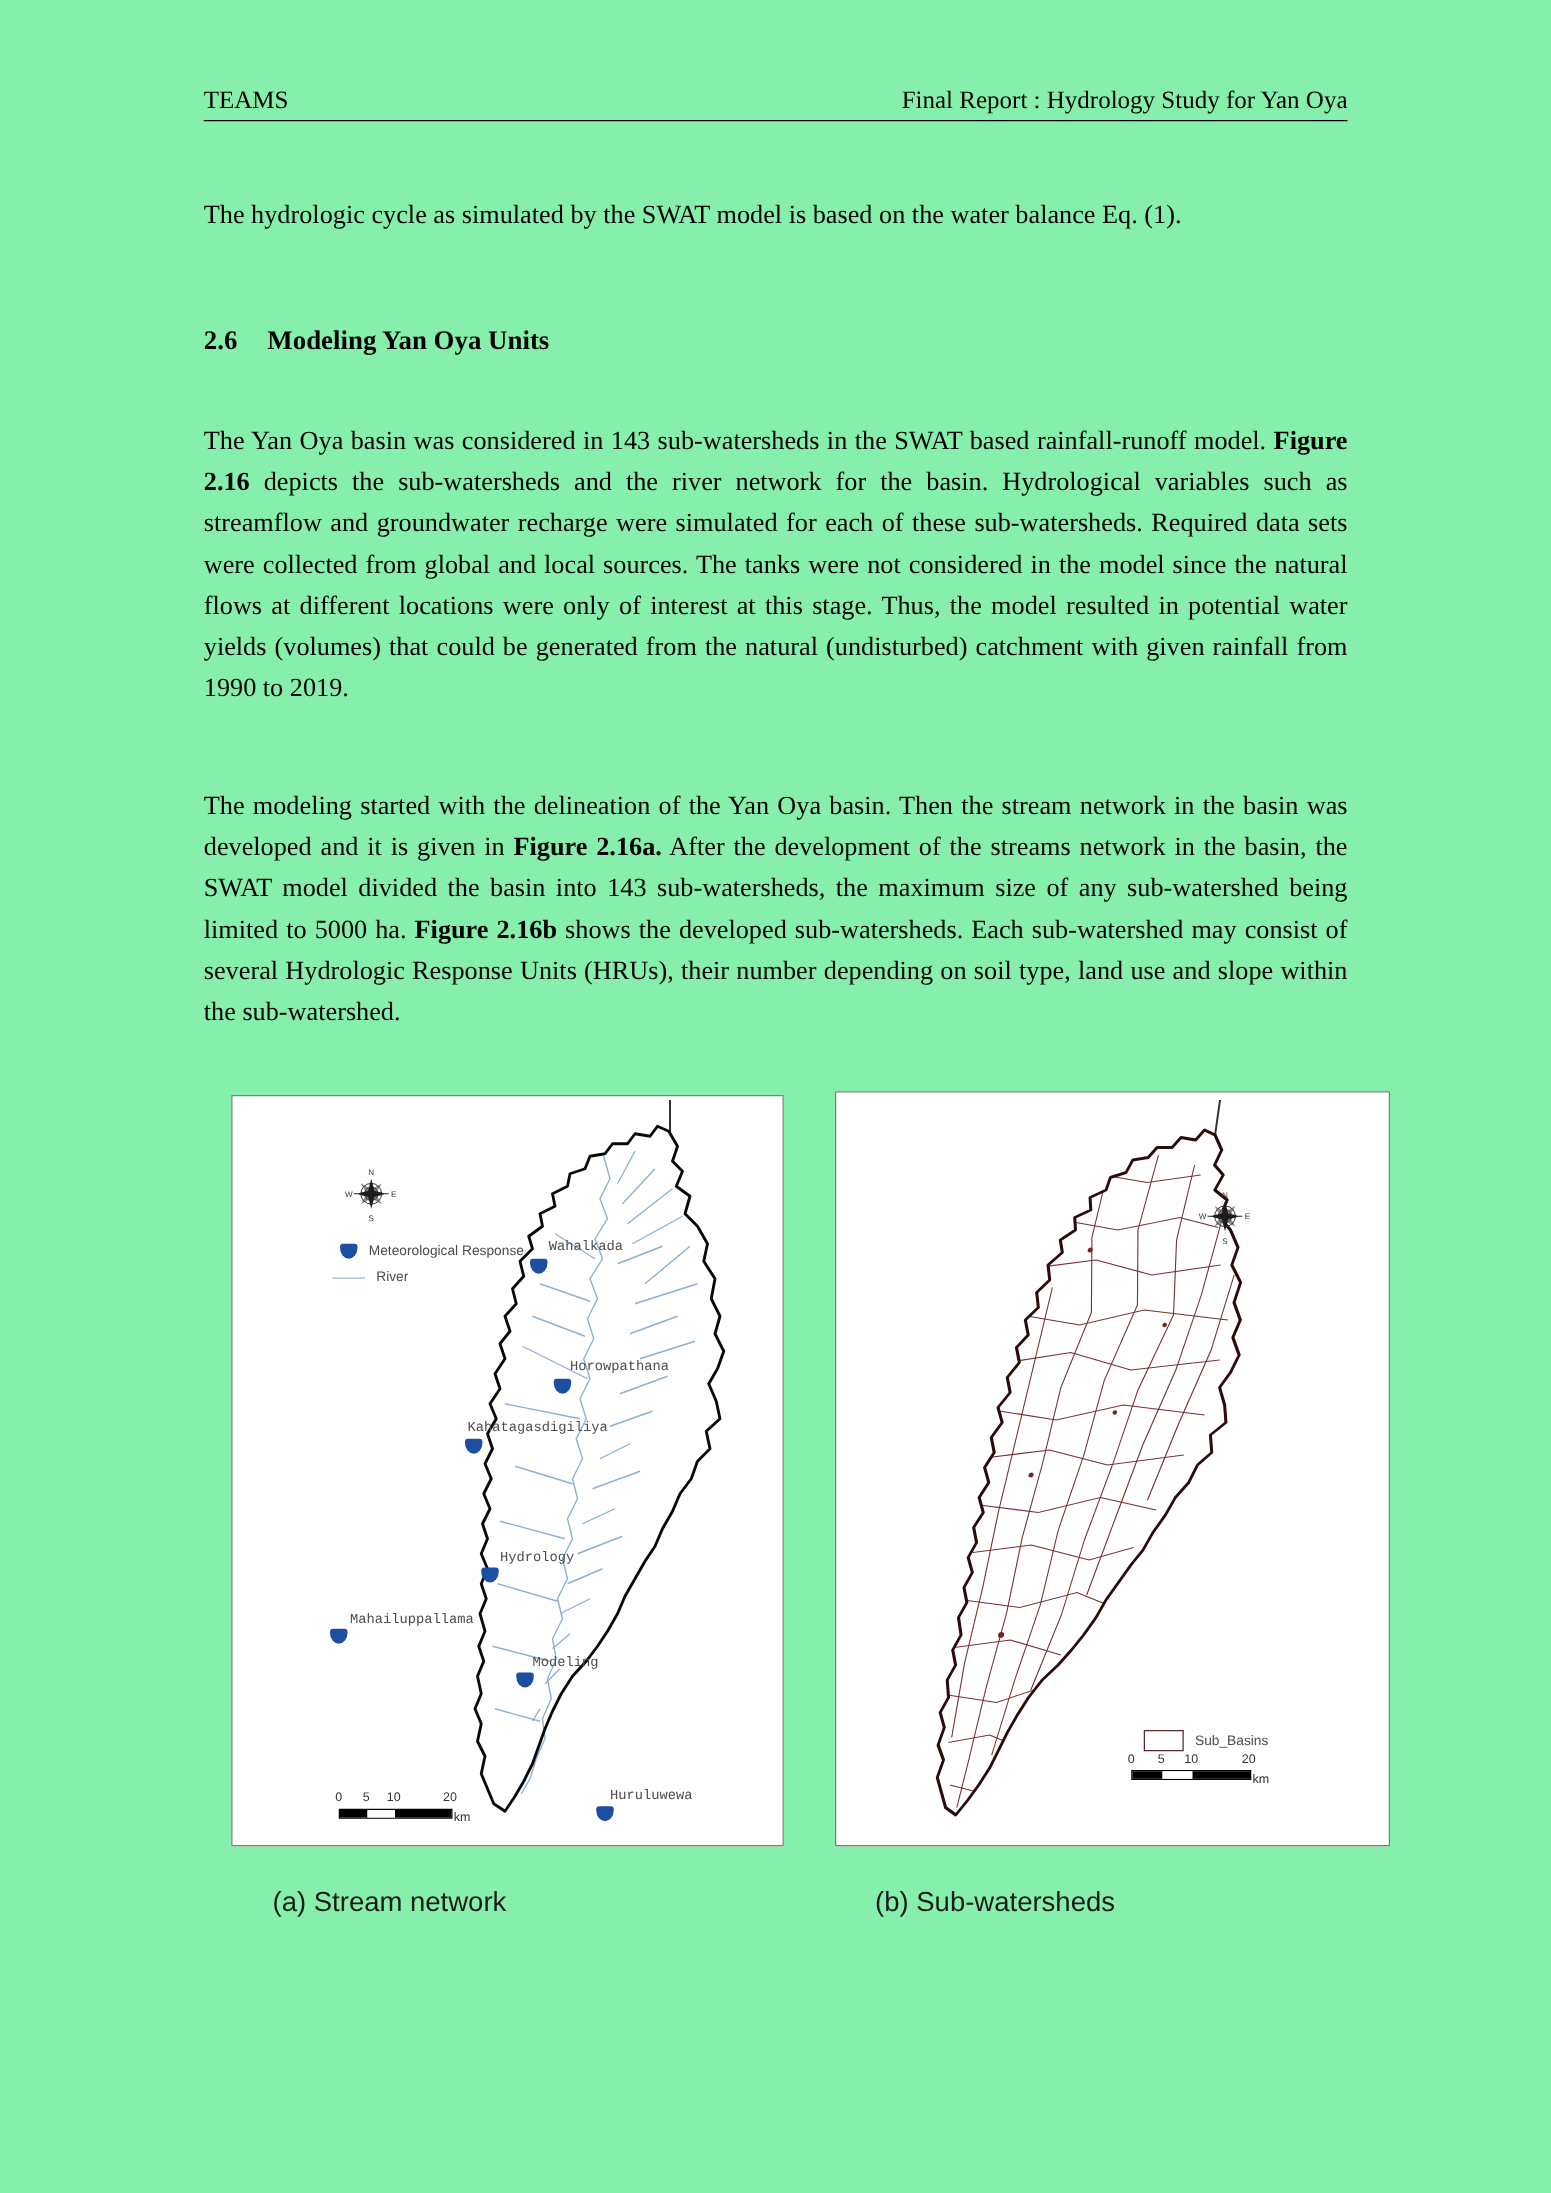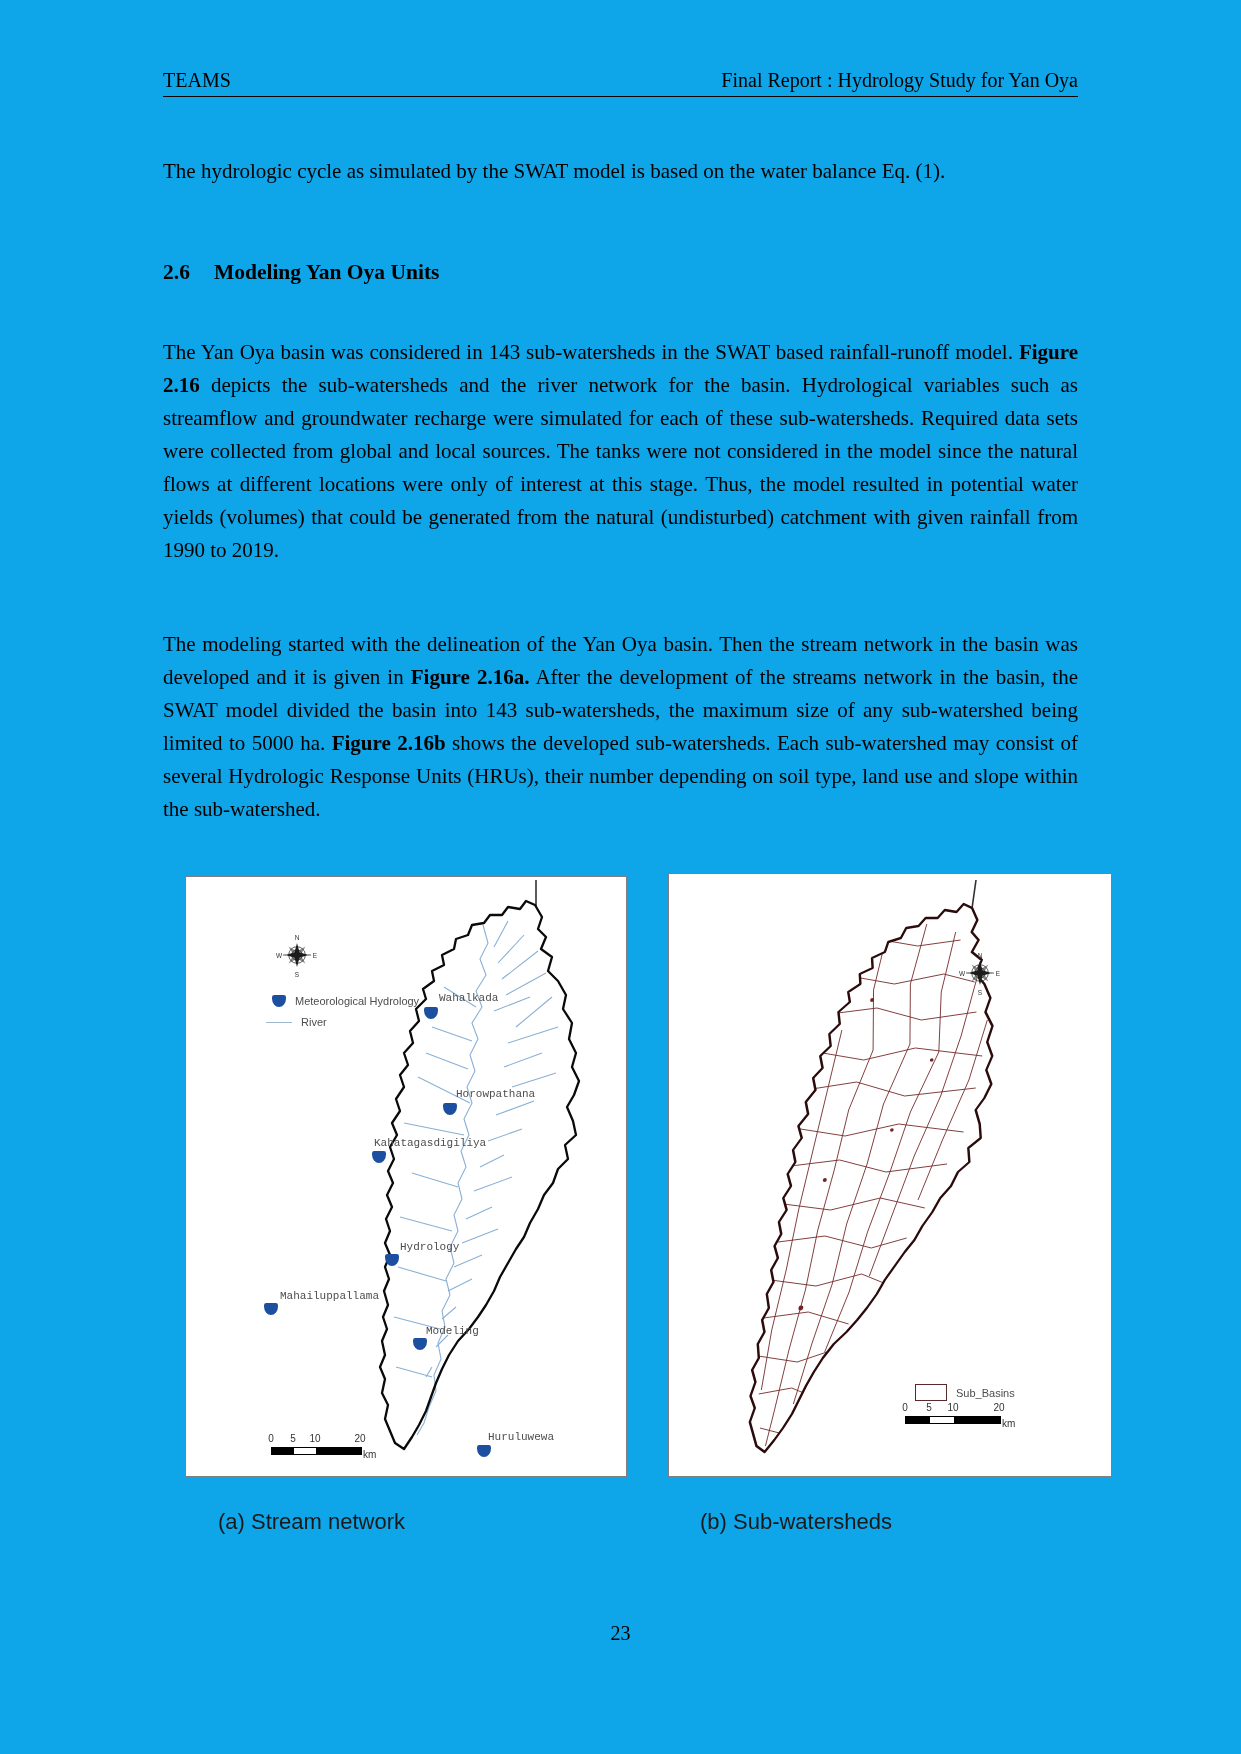--- a/index.html
+++ b/index.html
@@ -1,17 +1,17 @@
 <!DOCTYPE html>
 <html><head>
 <meta charset="utf-8">
 <style>
   html,body{margin:0;padding:0;background:#e8e8e8;}
   .page{
-    position:relative;width:1241px;height:1754px;background:#0ea5e9;
+    position:relative;width:1241px;height:1754px;background:#86efac;
     margin:0 auto;font-family:"Liberation Serif", serif;color:#000;overflow:hidden;
   }
   
   .header{
     position:absolute;left:163px;top:66px;width:915px;height:30px;
     border-bottom:1.6px solid #000;font-size:20px;
   }
   .header .hl{position:absolute;left:0;bottom:4px;}
   .header .hr{position:absolute;right:0;bottom:4px;}
   
@@ -134,21 +134,21 @@
       <line x1="-14" y1="0" x2="-11" y2="0" stroke="#333" stroke-width="0.8"></line>
         <line x1="11" y1="0" x2="14" y2="0" stroke="#333" stroke-width="0.8"></line>
       <path d="M0,-12 L2.5,-2.5 L12,0 L2.5,2.5 L0,12 L-2.5,2.5 L-12,0 L-2.5,-2.5 Z" fill="#8a8a8a" transform="rotate(45)"></path>
       <circle r="8.3" fill="none" stroke="#333" stroke-width="0.8"></circle>
       <circle r="5.3" fill="none" stroke="#333" stroke-width="0.8"></circle>
       <path d="M0,-12 L2.5,-2.5 L12,0 L2.5,2.5 L0,12 L-2.5,2.5 L-12,0 L-2.5,-2.5 Z" fill="#1c1c1c"></path>
     </svg>
 
     <div class="legend-row" style="left:86px;top:118px;">
       <div class="marker" style="position:static;"></div>
-      <span class="legend-text">Meteorological Hydrology</span>
+      <span class="legend-text">Meteorological Response</span>
     </div>
     <div class="legend-row" style="left:80px;top:139px;">
       <div class="river-line"></div>
       <span class="legend-text">River</span>
     </div>
 
     <div class="marker" style="left:238px;top:130px;"></div>
     <div class="mlabel" style="left:253px;top:115px;">Wahalkada</div>
 
     <div class="marker" style="left:257px;top:226px;"></div>
@@ -259,15 +259,14 @@
         <div class="seg" style="width:24px;background:#fff;"></div>
         <div class="seg" style="width:46px;background:#000;"></div>
       </div>
       <span class="sb-km" style="left:102px;top:16px;">km</span>
     </div>
   </div>
 
   <div class="subcap" style="left:218px;top:1509px;">(a)  Stream network</div>
   <div class="subcap" style="left:700px;top:1509px;text-align:center;">(b)  Sub-watersheds</div>
 
-  <div class="pagenum">23</div>
 
 </div>
 
 </body></html>

